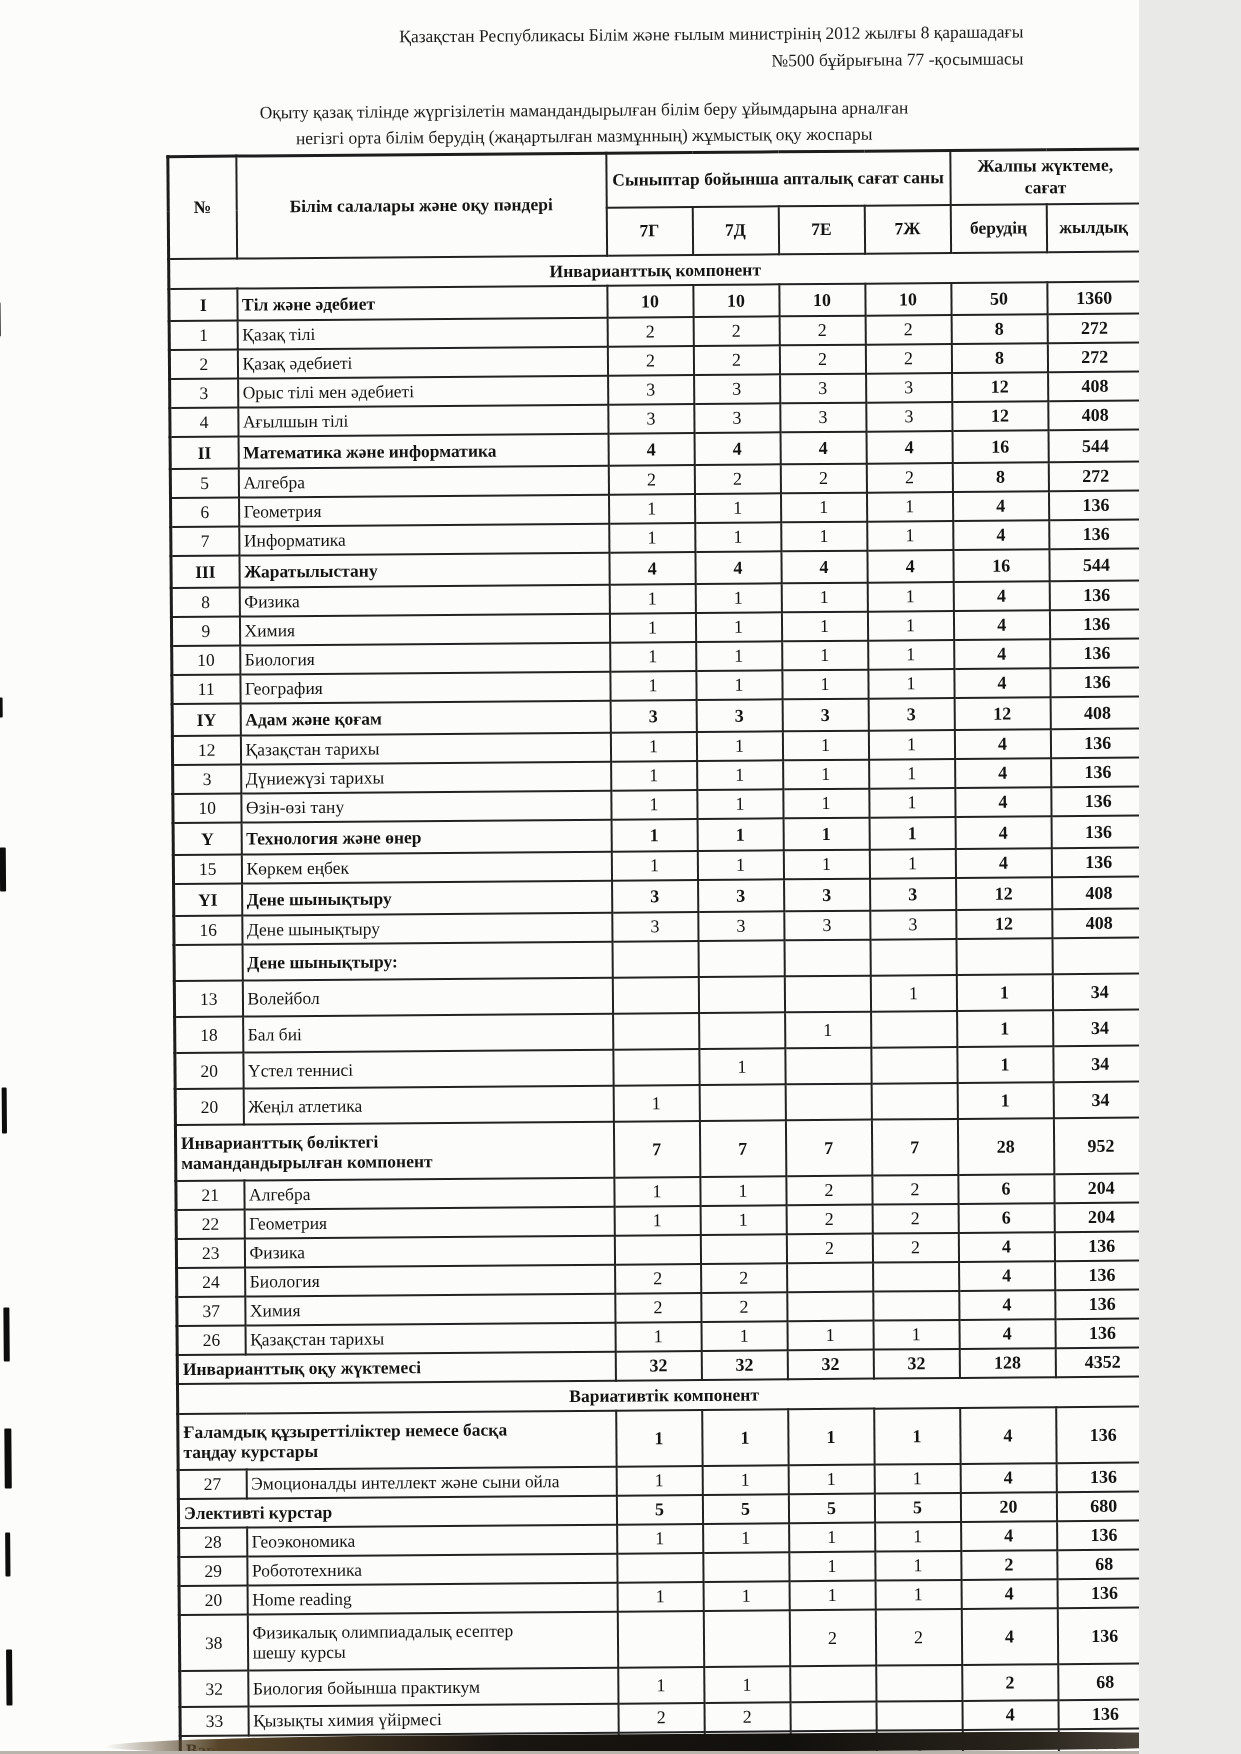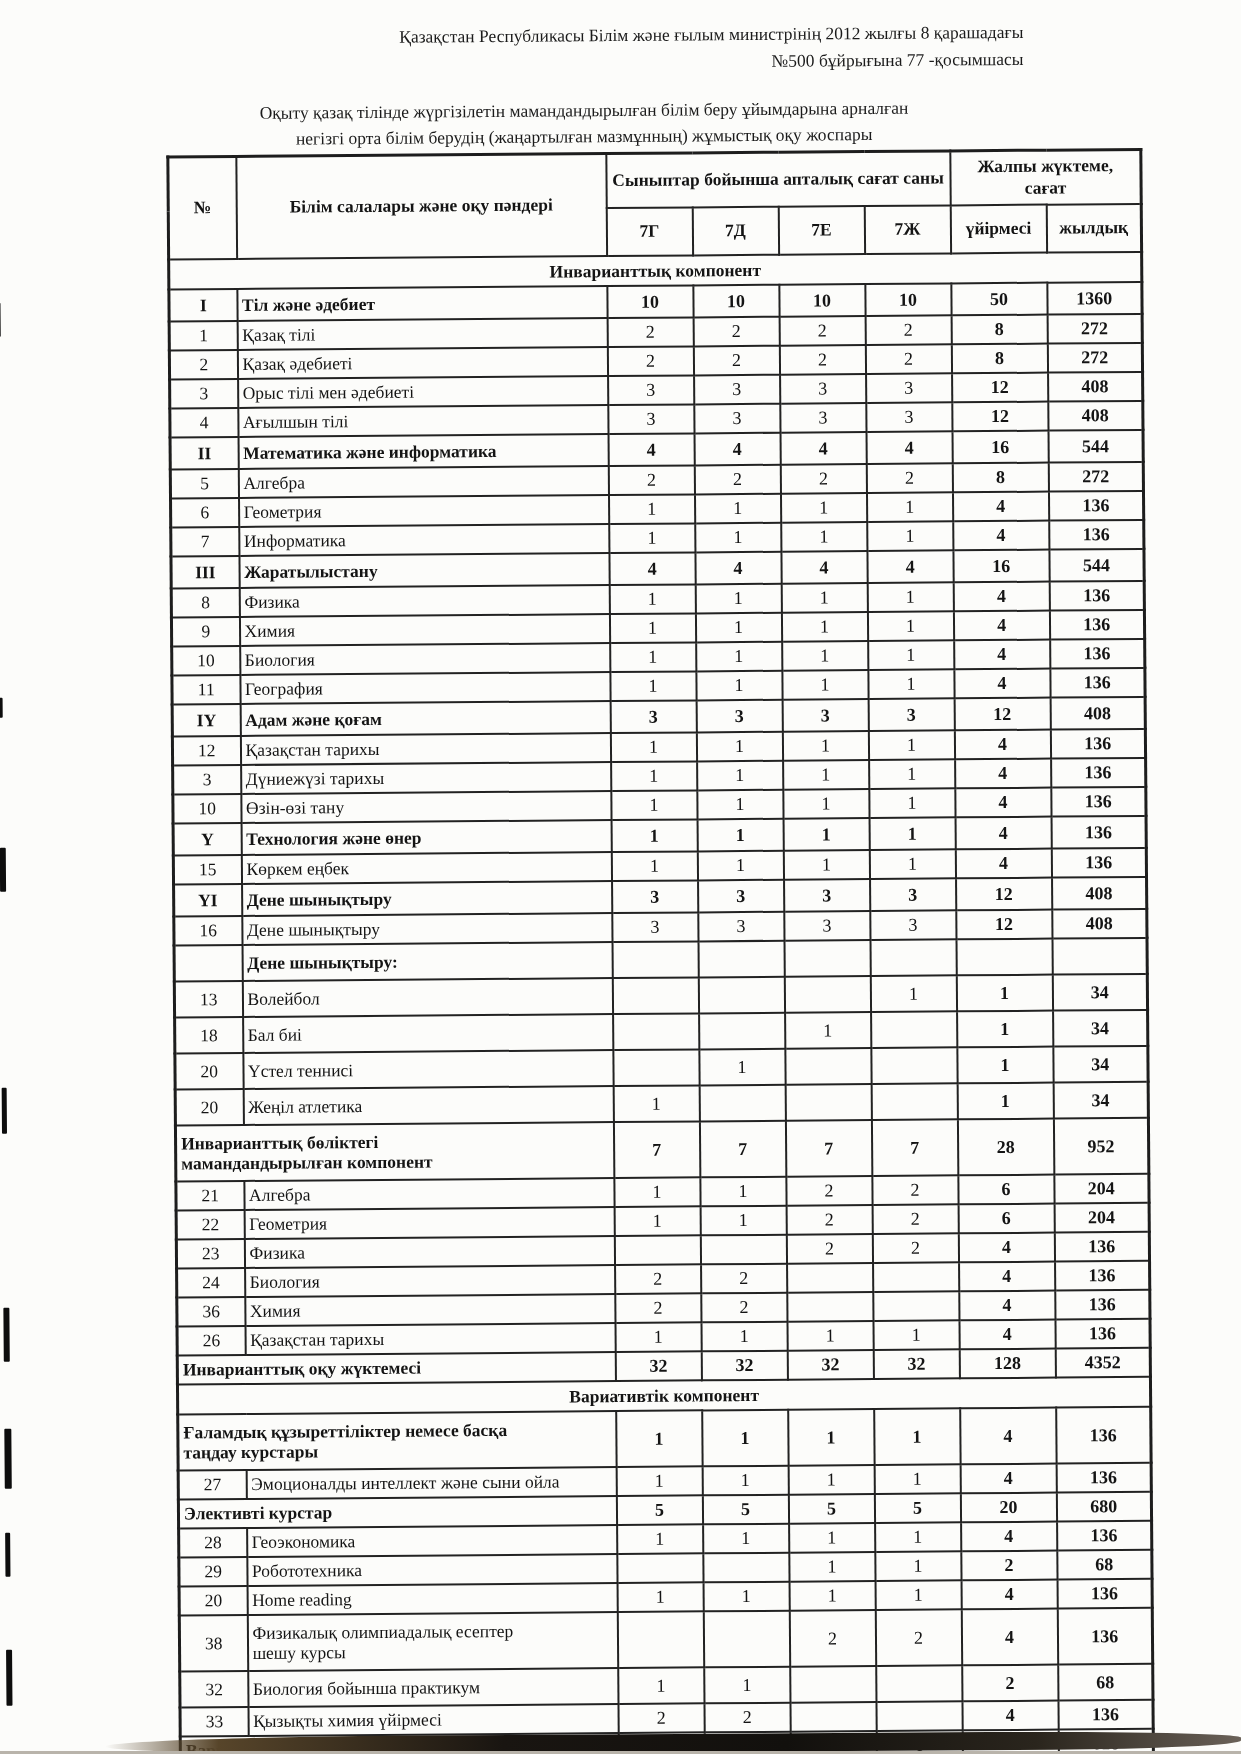--- a/index.html
+++ b/index.html
@@ -2,21 +2,21 @@
 <html><head>
 <meta charset="utf-8">
 <style>
   html,body { margin:0; padding:0; }
   body {
     width:1241px; height:1754px;
     background:#e9e9e7;
     font-family:"Liberation Serif", serif;
   }
   .page {
-    position:relative; width:1241px; height:1754px;
+    position:relative; width:1139px; height:1754px;
     background:#fcfcfa; overflow:hidden; color:#151515;
   }
   .content { position:absolute; inset:0; transform:rotate(-0.45deg); transform-origin:50% 50%; }
 
   .stamp {
     position:absolute; top:22px; left:300px; width:730px;
     text-align:right; font-size:17.5px; line-height:1.55; color:#1b1b1b;
   }
   .doc-title {
     position:absolute; top:97px; left:168px; width:844px;
@@ -101,21 +101,21 @@
           <th rowspan="2">№</th>
           <th rowspan="2">Білім салалары және оқу пәндері</th>
           <th colspan="4">Сыныптар бойынша апталық сағат саны</th>
           <th colspan="2">Жалпы жүктеме, сағат</th>
         </tr>
         <tr class="hdr2">
           <th>7Г</th>
           <th>7Д</th>
           <th>7Е</th>
           <th>7Ж</th>
-          <th>үйірмесі</th>
+          <th>берудің</th>
           <th>жылдық</th>
         </tr>
       </thead>
       <tbody>
           <tr>
             <td class="sec" colspan="8">Инварианттық компонент</td>
           </tr>
           <tr class="bold grp">
             <td class="numcol">I</td>
             <td class="lbl">Тіл және әдебиет</td>
@@ -430,21 +430,21 @@
             <td class="numcol">24</td>
             <td class="lbl">Биология</td>
             <td class="val">2</td>
             <td class="val">2</td>
             <td class="val"></td>
             <td class="val"></td>
             <td class="tot">4</td>
             <td class="tot">136</td>
           </tr>
           <tr>
-            <td class="numcol">36</td>
+            <td class="numcol">37</td>
             <td class="lbl">Химия</td>
             <td class="val">2</td>
             <td class="val">2</td>
             <td class="val"></td>
             <td class="val"></td>
             <td class="tot">4</td>
             <td class="tot">136</td>
           </tr>
           <tr>
             <td class="numcol">26</td>

